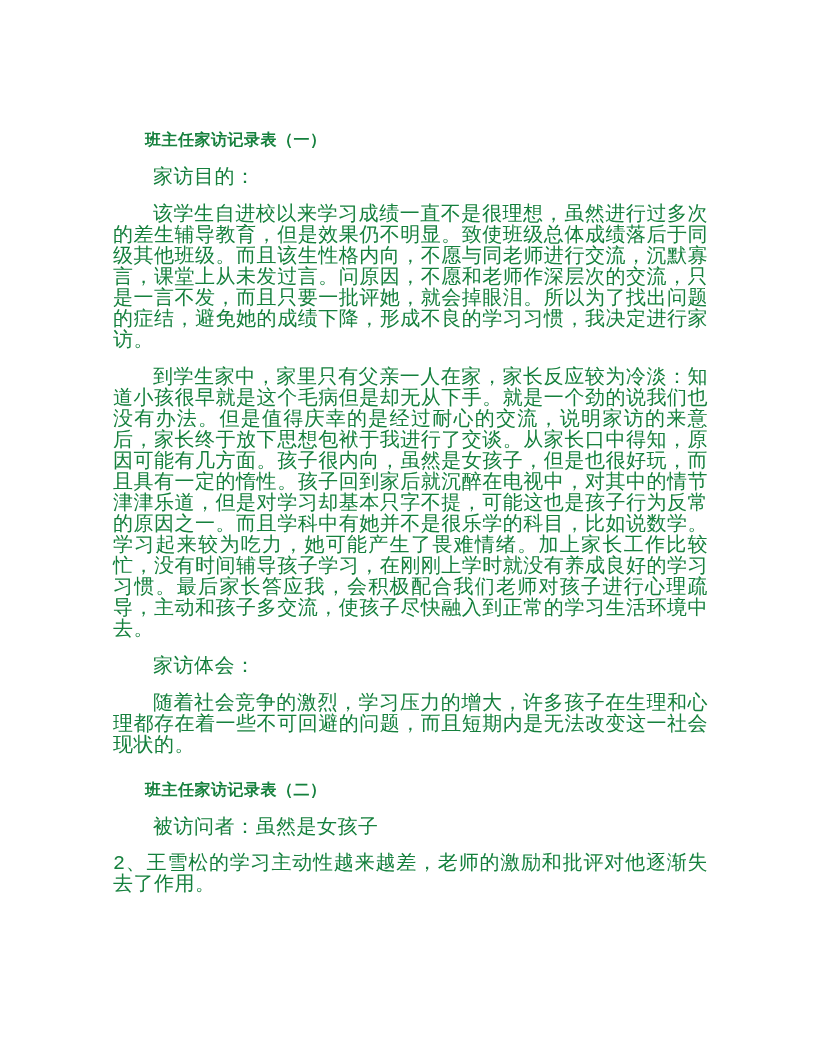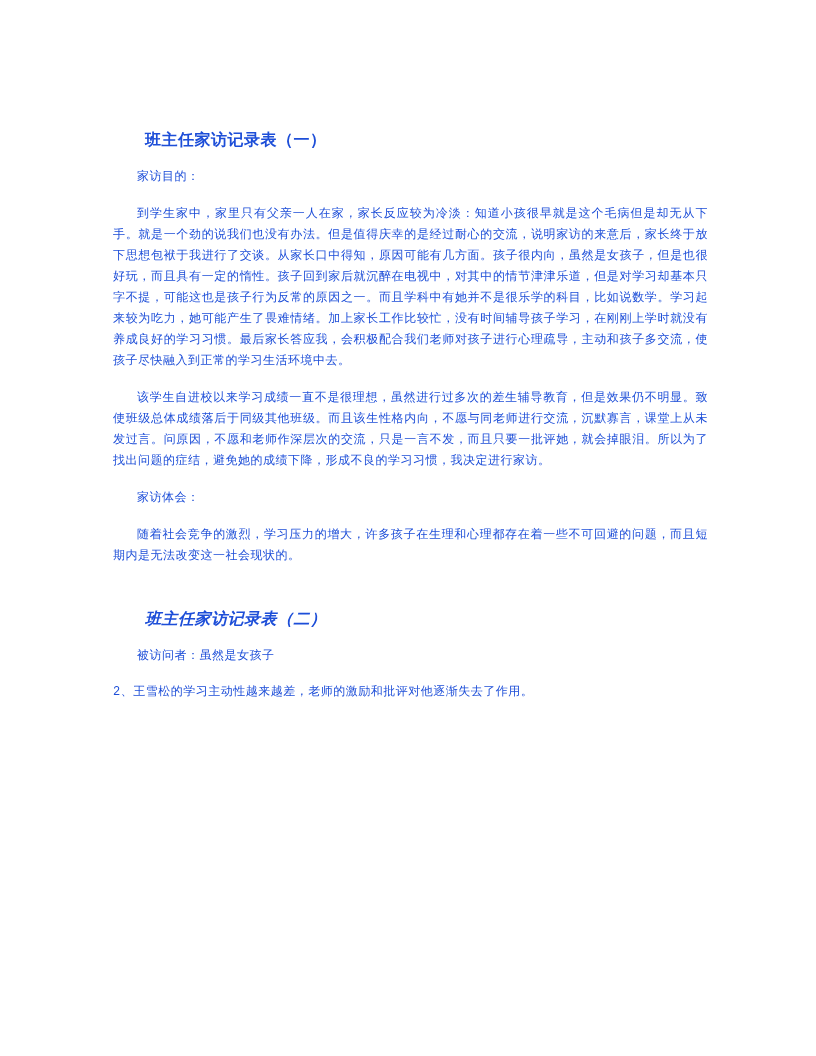--- a/index.html
+++ b/index.html
@@ -35,51 +35,50 @@
   .doc-title {
     font-size: 16px;
     line-height: 21px;
     font-weight: bold;
     text-indent: 2em;
     letter-spacing: 0.5px;
     margin: 0 0 16px 0;
   }
 
   .doc-title.second {
-    margin-top: 42px;
-    font-style: italic;
+    margin-top: 24px;
   }
 
   .para {
-    font-size: 12px;
+    font-size: 20px;
     line-height: 21px;
     letter-spacing: 0.5px;
     text-indent: 2em;
     text-align: justify;
     margin: 0 0 16px 0;
   }
 
   .para.flush {
     text-indent: 0;
     font-family: Liberation Mono, monospace;
   }
 </style>
 </head>
 <body style="background: rgb(255, 255, 255);">
 
-<div class="doc-page" style="color: #1d4ed8;">
+<div class="doc-page" style="color: #15803d;">
   <div class="doc-content">
 
     <h1 class="doc-title">班主任家访记录表（一）</h1>
 
     <p class="para">家访目的：</p>
 
+    <p class="para">该学生自进校以来学习成绩一直不是很理想，虽然进行过多次的差生辅导教育，但是效果仍不明显。致使班级总体成绩落后于同级其他班级。而且该生性格内向，不愿与同老师进行交流，沉默寡言，课堂上从未发过言。问原因，不愿和老师作深层次的交流，只是一言不发，而且只要一批评她，就会掉眼泪。所以为了找出问题的症结，避免她的成绩下降，形成不良的学习习惯，我决定进行家访。</p>
+
     <p class="para">到学生家中，家里只有父亲一人在家，家长反应较为冷淡：知道小孩很早就是这个毛病但是却无从下手。就是一个劲的说我们也没有办法。但是值得庆幸的是经过耐心的交流，说明家访的来意后，家长终于放下思想包袱于我进行了交谈。从家长口中得知，原因可能有几方面。孩子很内向，虽然是女孩子，但是也很好玩，而且具有一定的惰性。孩子回到家后就沉醉在电视中，对其中的情节津津乐道，但是对学习却基本只字不提，可能这也是孩子行为反常的原因之一。而且学科中有她并不是很乐学的科目，比如说数学。学习起来较为吃力，她可能产生了畏难情绪。加上家长工作比较忙，没有时间辅导孩子学习，在刚刚上学时就没有养成良好的学习习惯。最后家长答应我，会积极配合我们老师对孩子进行心理疏导，主动和孩子多交流，使孩子尽快融入到正常的学习生活环境中去。</p>
-
-    <p class="para">该学生自进校以来学习成绩一直不是很理想，虽然进行过多次的差生辅导教育，但是效果仍不明显。致使班级总体成绩落后于同级其他班级。而且该生性格内向，不愿与同老师进行交流，沉默寡言，课堂上从未发过言。问原因，不愿和老师作深层次的交流，只是一言不发，而且只要一批评她，就会掉眼泪。所以为了找出问题的症结，避免她的成绩下降，形成不良的学习习惯，我决定进行家访。</p>
 
     <p class="para">家访体会：</p>
 
     <p class="para">随着社会竞争的激烈，学习压力的增大，许多孩子在生理和心理都存在着一些不可回避的问题，而且短期内是无法改变这一社会现状的。</p>
 
 
     <h1 class="doc-title second">班主任家访记录表（二）</h1>
 
     <p class="para">被访问者：虽然是女孩子</p>
 

